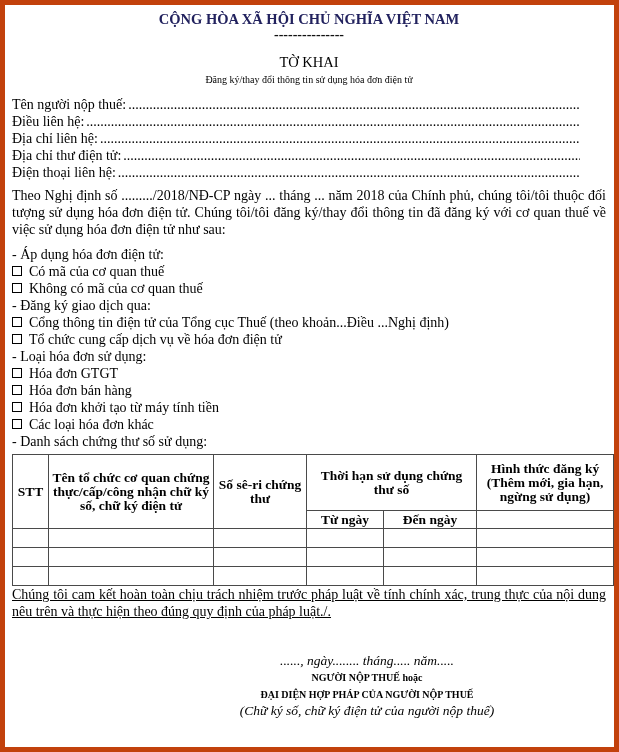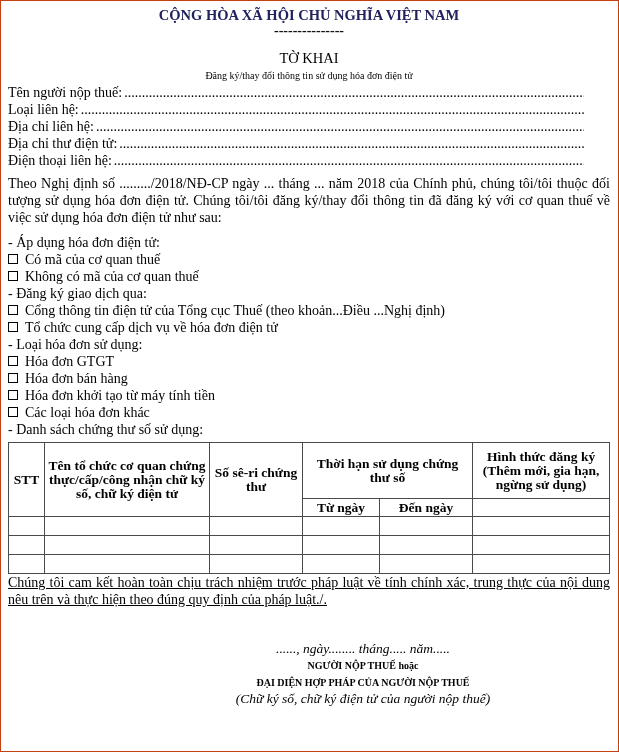--- a/index.html
+++ b/index.html
@@ -1,28 +1,28 @@
 <!DOCTYPE html>
 <html><head>
 <meta charset="utf-8">
 <style>
   html,body { margin:0; padding:0; background:#ffffff; }
   .page {
     width:619px; height:752px; box-sizing:border-box;
-    border:1px solid #c2410c; padding:6px 8px 0 7px;
+    border:5px solid #c2410c; padding:6px 8px 0 7px;
     font-family:"Liberation Serif","DejaVu Serif",serif;
     font-size:14px; color:#000; overflow:hidden;
   }
   .center { text-align:center; }
   .nat-title { font-weight:bold; font-size:14.5px; line-height:17px; color:#22225e; }
   .motto { font-weight:bold; font-size:14px; line-height:17px; color:#22225e; }
   .divider { font-weight:bold; line-height:13px; color:#111; }
   .form-title { font-weight:normal; font-size:14.5px; line-height:17px; margin-top:13px; }
   .form-subtitle { font-weight:normal; font-size:10px; line-height:17px; }
-  .fields { margin-top:0;text-align:center; }
+  .fields { margin-top:8px;text-align:center; }
   .field { display:flex; align-items:baseline; line-height:17px; padding-right:26px; }
   .field-label { white-space:nowrap; padding-right:2px; }
   .dots { flex:1 1 auto; overflow:hidden; white-space:nowrap; color:#000; }
   .dots::after { content:"......................................................................................................................................................................................................................."; }
   .intro { margin:6px 0 0 0; text-align:justify; line-height:17px; }
   .items { margin-top:8px; }
   .item { line-height:17px; white-space:nowrap; overflow:hidden; }
   .cb { display:inline-block; width:8px; height:8px; border:1px solid #000; margin-right:7px; }
   table { width:100%; border-collapse:collapse; table-layout:fixed; margin-top:4px; }
   th, td { border:1px solid #4a4a4a; padding:0 3px; box-sizing:border-box; }
@@ -46,21 +46,21 @@
 
   <div class="center form-title">TỜ KHAI</div>
   <div class="center form-subtitle">Đăng ký/thay đổi thông tin sử dụng hóa đơn điện tử</div>
 
   <div class="fields">
     <div class="field">
       <span class="field-label">Tên người nộp thuế:</span>
       <span class="dots"></span>
     </div>
     <div class="field">
-      <span class="field-label">Loại liên hệ:</span>
+      <span class="field-label">Điều liên hệ:</span>
       <span class="dots"></span>
     </div>
     <div class="field">
       <span class="field-label">Địa chỉ liên hệ:</span>
       <span class="dots"></span>
     </div>
     <div class="field">
       <span class="field-label">Địa chỉ thư điện tử:</span>
       <span class="dots"></span>
     </div>

